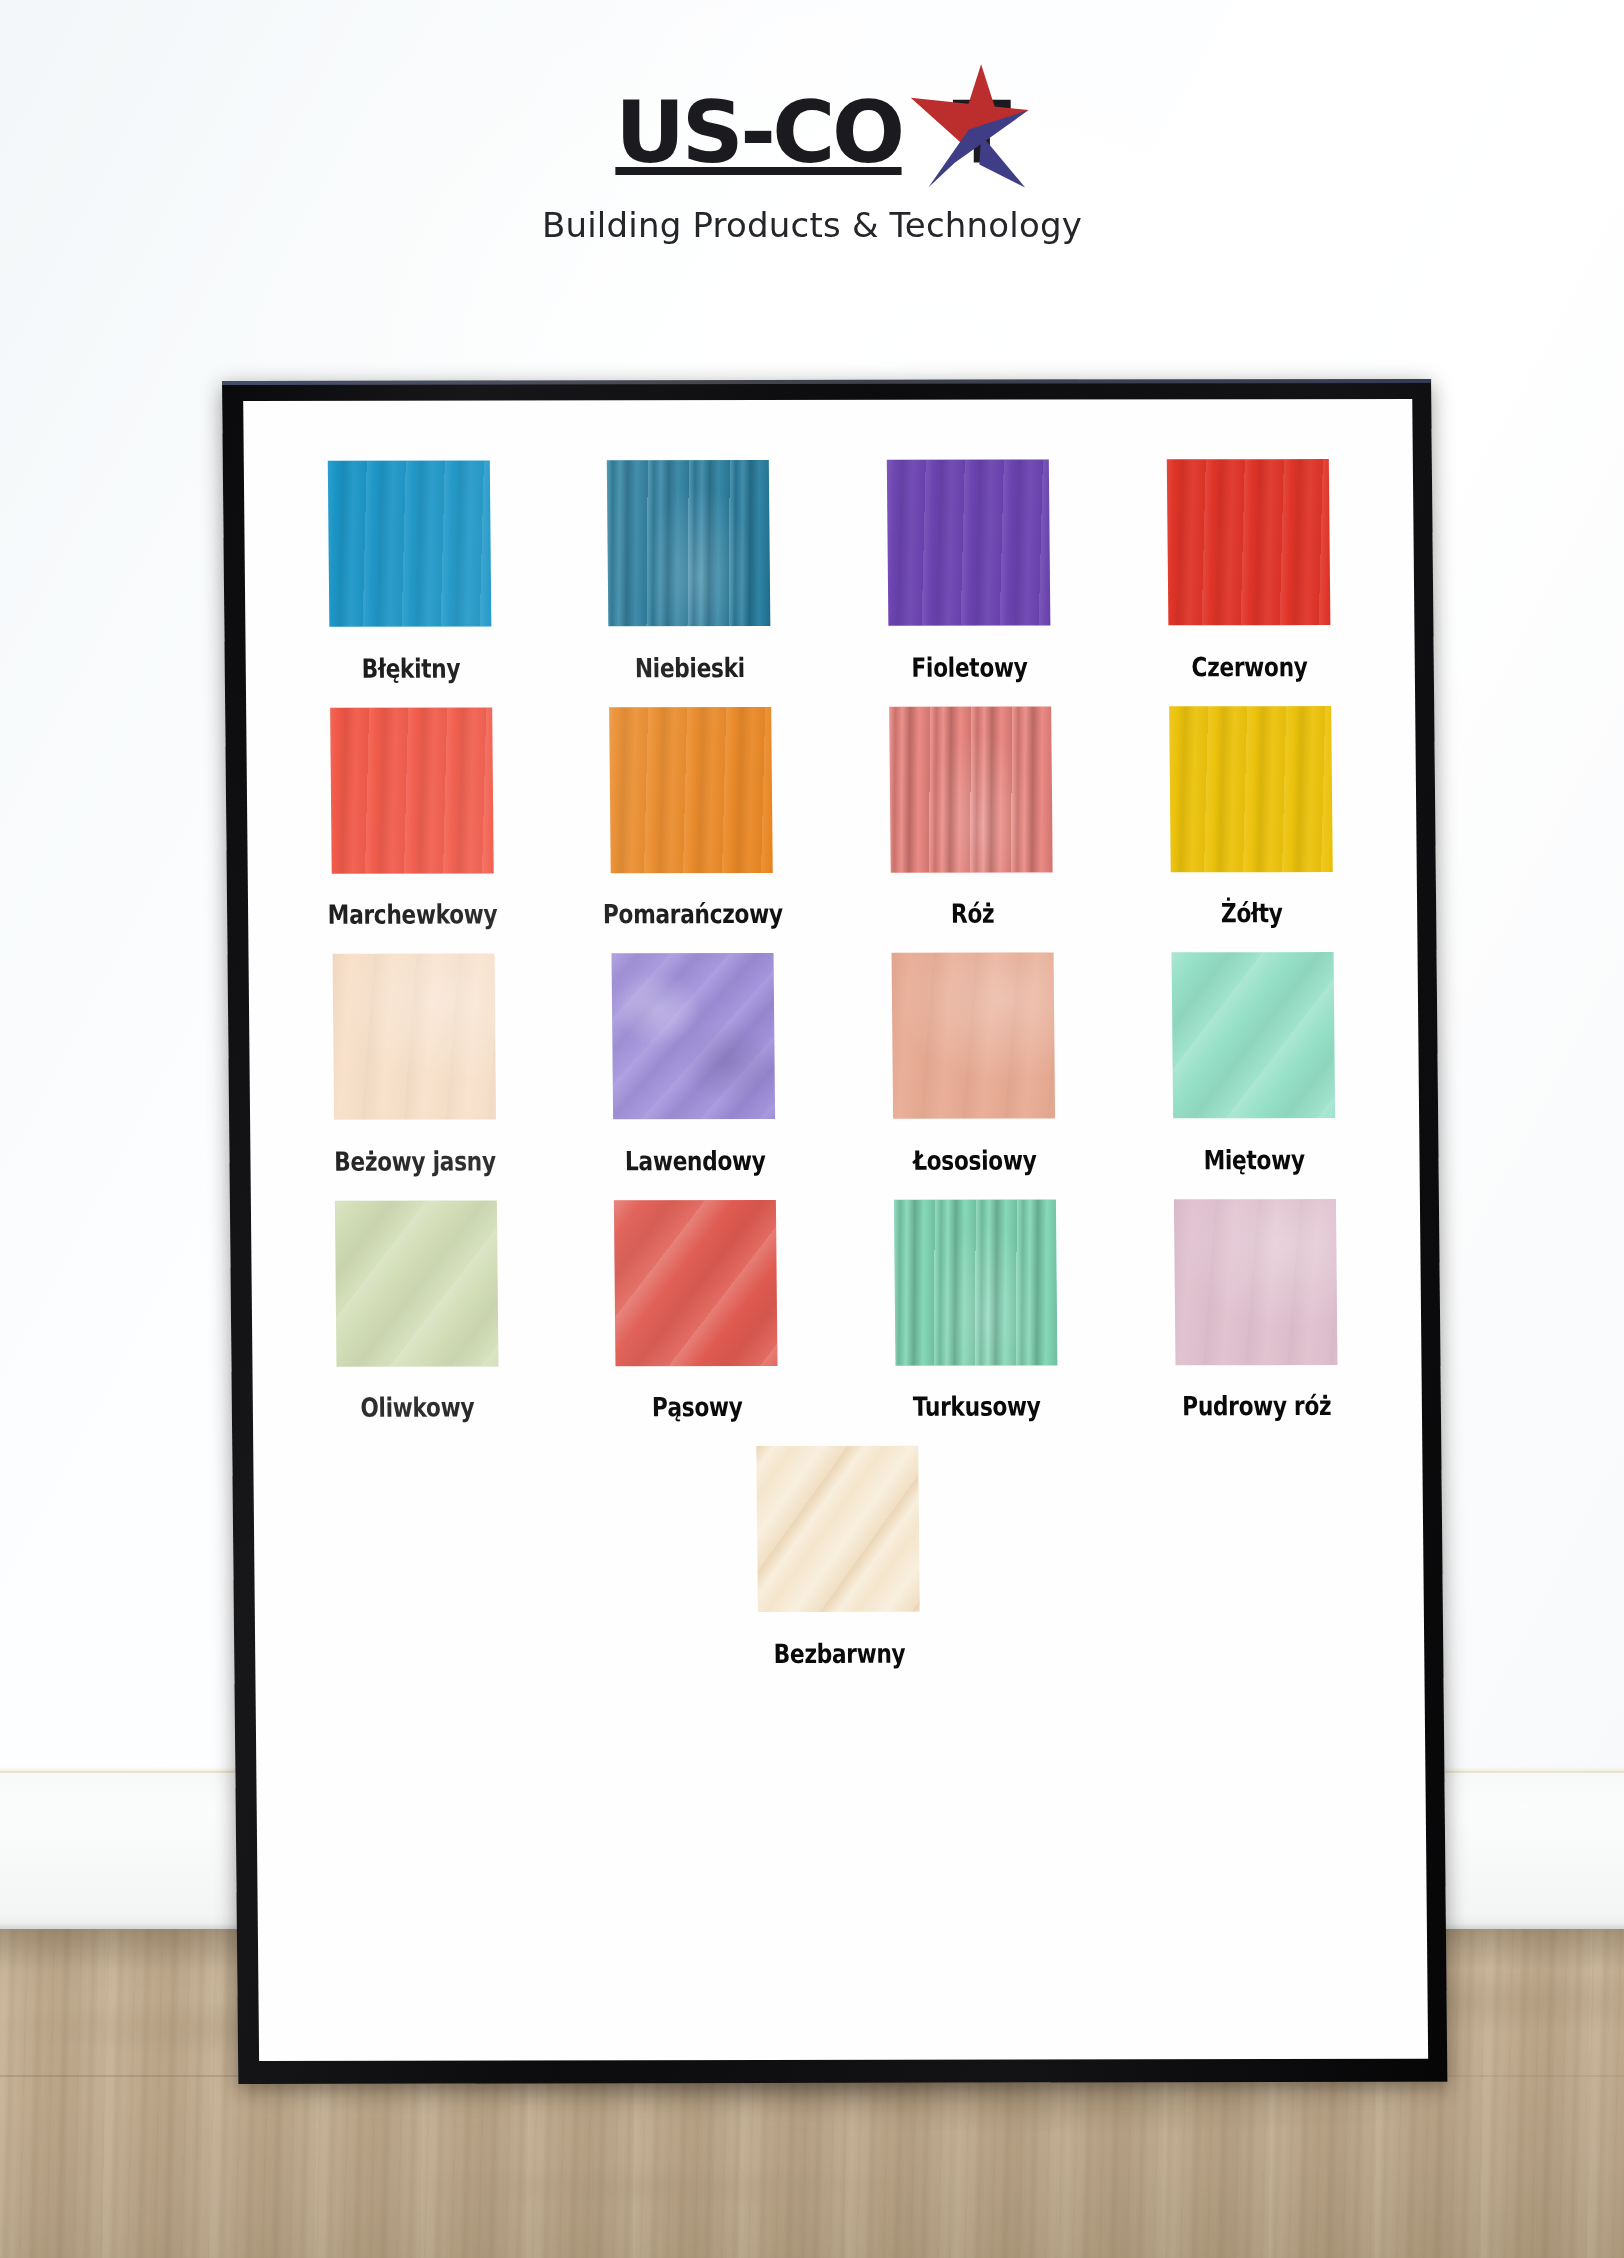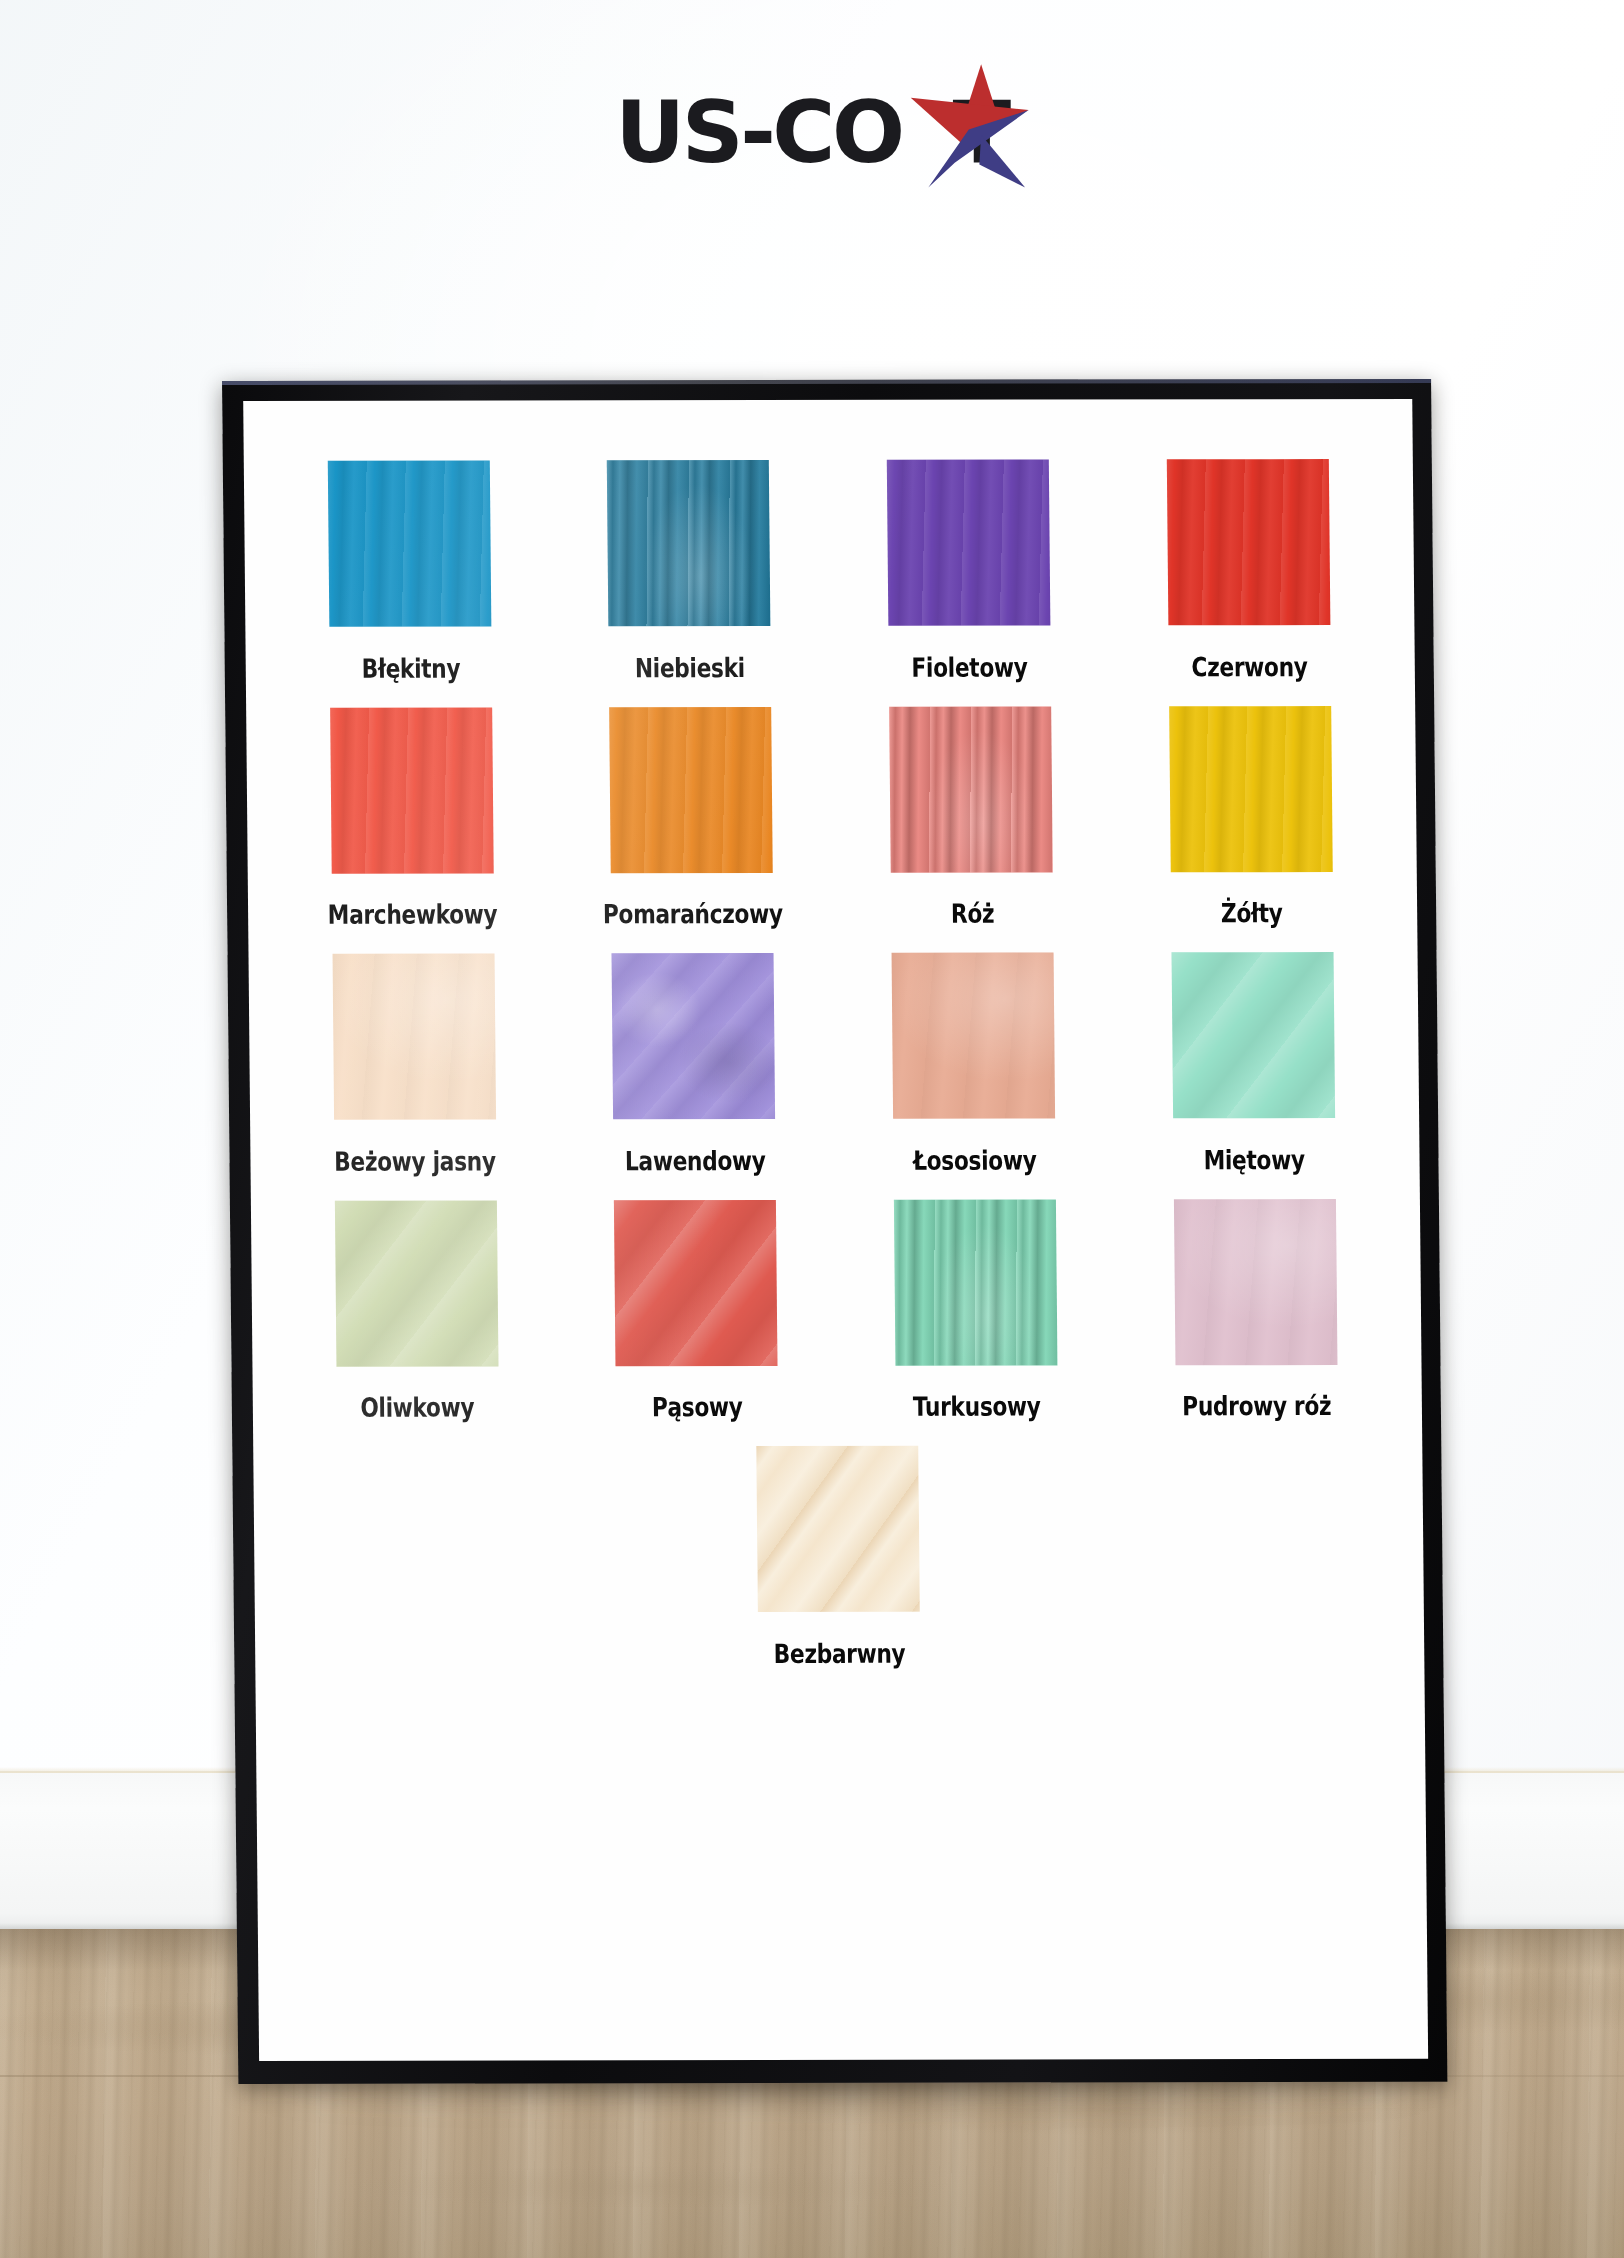--- a/index.html
+++ b/index.html
@@ -90,21 +90,21 @@
     display:inline-block;
     height:95px;
     line-height:95px;
     font-family:"DejaVu Sans", sans-serif;
     font-weight:bold;
     font-size:86px;
     letter-spacing:-1.8px;
     color:#1b1b1f;
     white-space:nowrap;
   }
-  .logo-wordmark .wm-pre { letter-spacing:-3.5px; }
+  .logo-wordmark .wm-pre { letter-spacing:-3.5px;text-decoration:underline; }
   .logo-wordmark .wm-post { letter-spacing:-2.6px; margin-left:51px; }
   .logo-star {
     position:absolute;
     left:50%; top:-26.5px;
     transform:translateX(95px);
     width:150px; height:132px;
     pointer-events:none;
   }
   .logo-tagline {
     margin-top:25px;
@@ -244,20 +244,21 @@
   <div class="logo-block">
     <div class="logo-wordmark">
       <span class="wm-pre">US-CO</span><span class="wm-post">T</span>
       <svg class="logo-star" viewBox="0 0 170 150">
         <polygon points="84,6 100,56 68,56" fill="#bc2e2e"></polygon>
         <polygon points="4,44 138,58 62,96" fill="#bc2e2e"></polygon>
         <polygon points="138,58 54,118 24,146 70,80" fill="#3f3d85"></polygon>
         <polygon points="84,86 134,146 82,120" fill="#3f3d85"></polygon>
       </svg>
     </div>
+    <div class="logo-tagline">Building Products &amp; Technology</div>
   </div>
 
   <div class="frame-wrap">
     <div class="frame-shadow"></div>
     <div class="frame">
       <div class="poster">
         <div class="grid" id="swatch-grid">
             <div class="row">
               <div class="cell">
                 <div class="swatch" style="background: rgb(15, 144, 196);">

